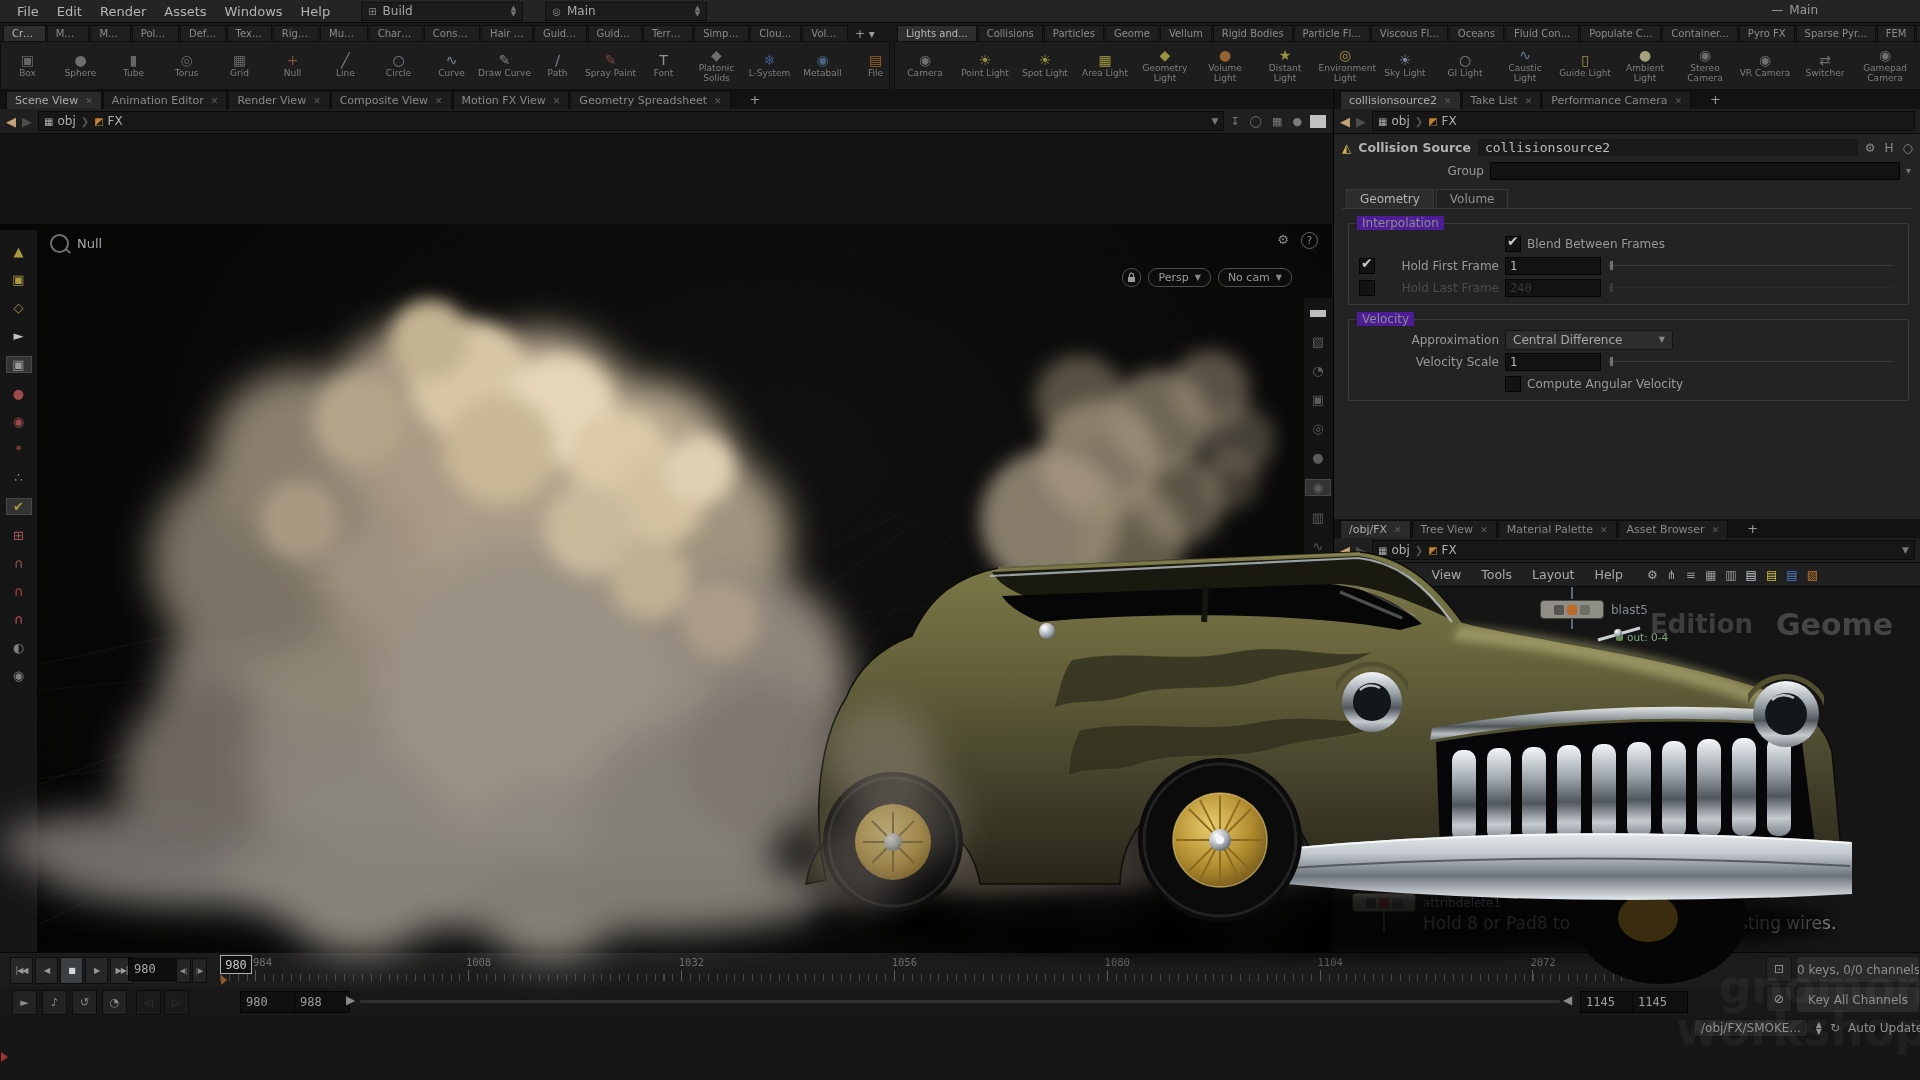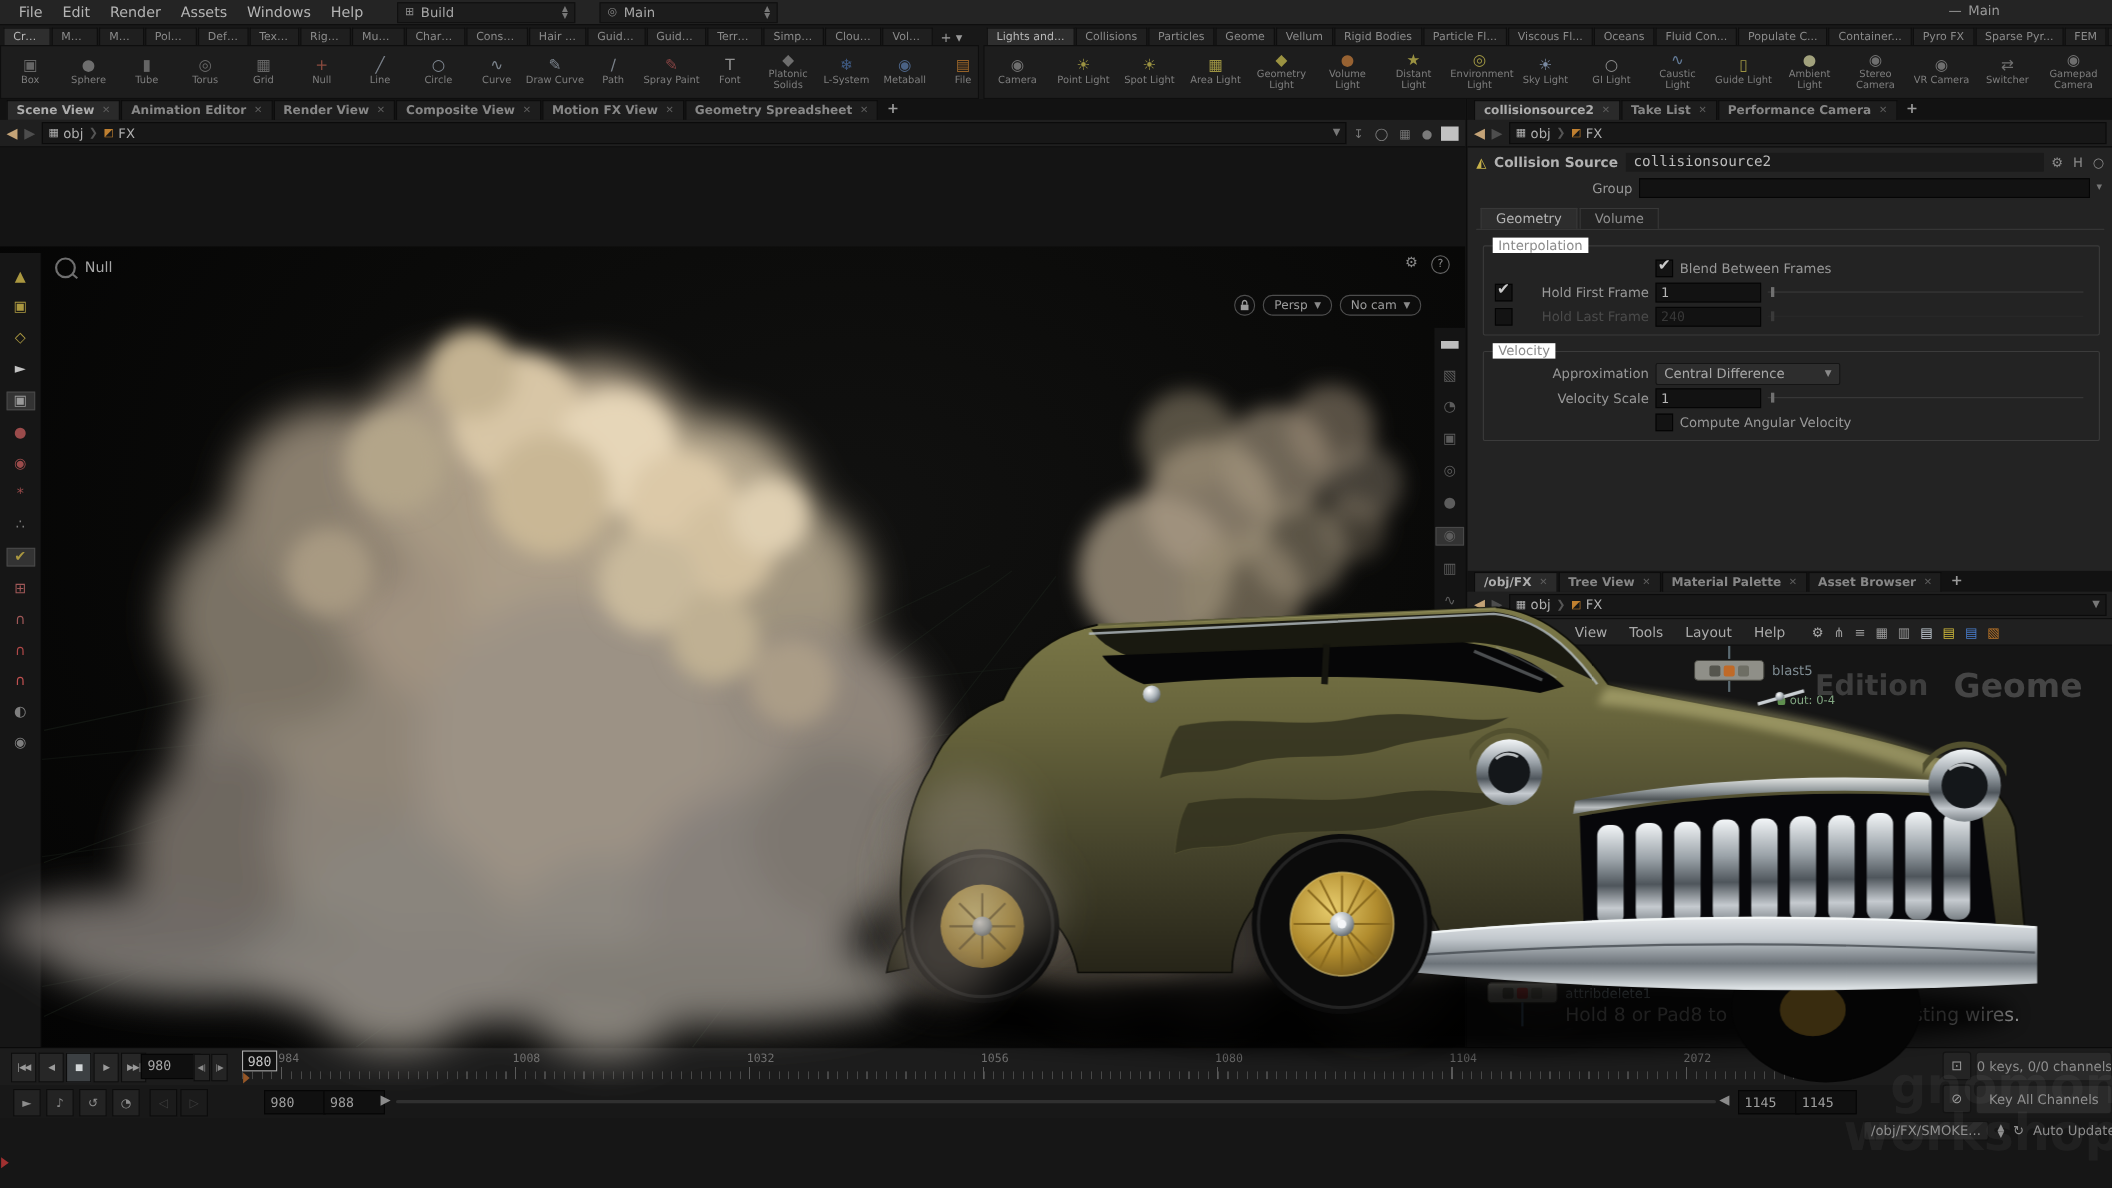--- a/index.html
+++ b/index.html
@@ -22,21 +22,21 @@
   .shelf-tab{background:#1f1f1f;color:#8b8b8b;font-size:10px;padding:2px 8px;border:1px solid #0e0e0e;
              border-bottom:none;white-space:nowrap;overflow:hidden;text-overflow:ellipsis;max-width:64px;text-align:center;}
   .shelf-tab.active{background:#2e2e2e;color:#b8b8b8;}
   .shelf-plus{color:#9a9a9a;font-size:12px;padding:0 6px;}
   .shelf-tools{flex:1;display:flex;align-items:center;background:#1d1d1d;border:1px solid #0e0e0e;}
   .shelf-tool{width:53px;display:flex;flex-direction:column;align-items:center;justify-content:center;gap:1px;}
   .shelf-tool .ticon{font-size:14px;line-height:15px;color:var(--ic,#767676);opacity:.75;}
   .shelf-tool .tlabel{font-size:9px;color:#7e7e7e;text-align:center;line-height:9.5px;max-width:53px;}
   .shelf-grip{width:9px;margin:2px;background:repeating-linear-gradient(0deg,#2c2c2c 0 2px,#151515 2px 4px);}
   
-  .pane-tabs{height:19px;background:#121212;display:flex;gap:1px;padding-left:6px;align-items:flex-end;font-weight:bold;}
+  .pane-tabs{height:19px;background:#121212;display:flex;gap:12px;padding-left:6px;align-items:flex-end;}
   .ptab{display:flex;align-items:center;gap:7px;background:#1d1d1d;border:1px solid #0c0c0c;border-bottom:none;
         height:17px;padding:0 8px;font-size:11px;color:#878787;white-space:nowrap;}
   .ptab.active{background:#2a2a2a;color:#adadad;}
   .ptab .x{color:#5e5e5e;font-size:9px;}
   .ptab-plus{color:#9a9a9a;font-size:13px;padding:0 7px;align-self:center;}
   .pathbar{height:24px;background:#1f1f1f;display:flex;align-items:center;padding:0 6px;gap:6px;
            border-bottom:1px solid #0a0a0a;}
   .nav-b{font-size:13px;color:#c4a377;} .nav-f{font-size:13px;color:#4d4d4d;}
   .pathfield{flex:1;height:18px;background:#171717;border:1px solid #0b0b0b;display:flex;
              align-items:center;padding:0 5px;gap:5px;}
@@ -91,21 +91,21 @@
   .prow.dis .ladder{background:#2a2a2a;} .prow.dis .ladder::before{background:#3a3a3a;}
   .spc144{width:144px;flex:none;} .spc20{width:20px;flex:none;}
   .pdrop{width:152px;height:18px;background:#2d2d2d;border:1px solid #141414;color:#a8a8a8;font-size:12px;
          display:flex;align-items:center;padding:0 7px;border-radius:2px;flex:none;}
   .pdrop .da{margin-left:auto;font-size:8px;color:#8a8a8a;}
   .ftabs{display:flex;gap:2px;padding:7px 0 0 12px;}
   .ftab{font-size:12px;color:#8f8f8f;padding:2px 13px;border:1px solid #383838;background:#222;border-bottom:none;}
   .ftab.active{background:#2d2d2d;color:#b4b4b4;}
   .fcontent{border-top:1px solid #383838;margin:0 8px;padding-top:10px;}
   .pgroup{border:1px solid #3b3b3b;border-radius:2px;margin:4px 4px 14px 6px;padding:8px 0 5px;position:relative;}
-  .pgroup .gtitle{position:absolute;top:-8px;left:8px;background:#ffffff;padding:0 5px;font-size:12px;color:#8b8b8b;}
+  .pgroup .gtitle{position:absolute;top:-8px;left:8px;background:#4c1d95;padding:0 5px;font-size:12px;color:#8b8b8b;}
   
   .netmenu{height:23px;display:flex;align-items:center;background:#202020;border-bottom:1px solid #0a0a0a;
            padding:0 6px;}
   .netmenu .menu{font-size:12.5px;color:#aaa;padding:0 10px;}
   .nticons{display:flex;gap:9px;margin-left:14px;}
   .nticons span{font-size:12px;color:var(--ic,#9a9a9a);}
   #netcanvas{position:relative;height:366px;background:#151515;overflow:hidden;}
   .node{position:absolute;display:flex;align-items:center;gap:7px;}
   .nbody{width:62px;height:17px;background:#8f8f88;border-radius:4px;border:1px solid #44443e;
          display:flex;align-items:center;justify-content:center;gap:3px;}

